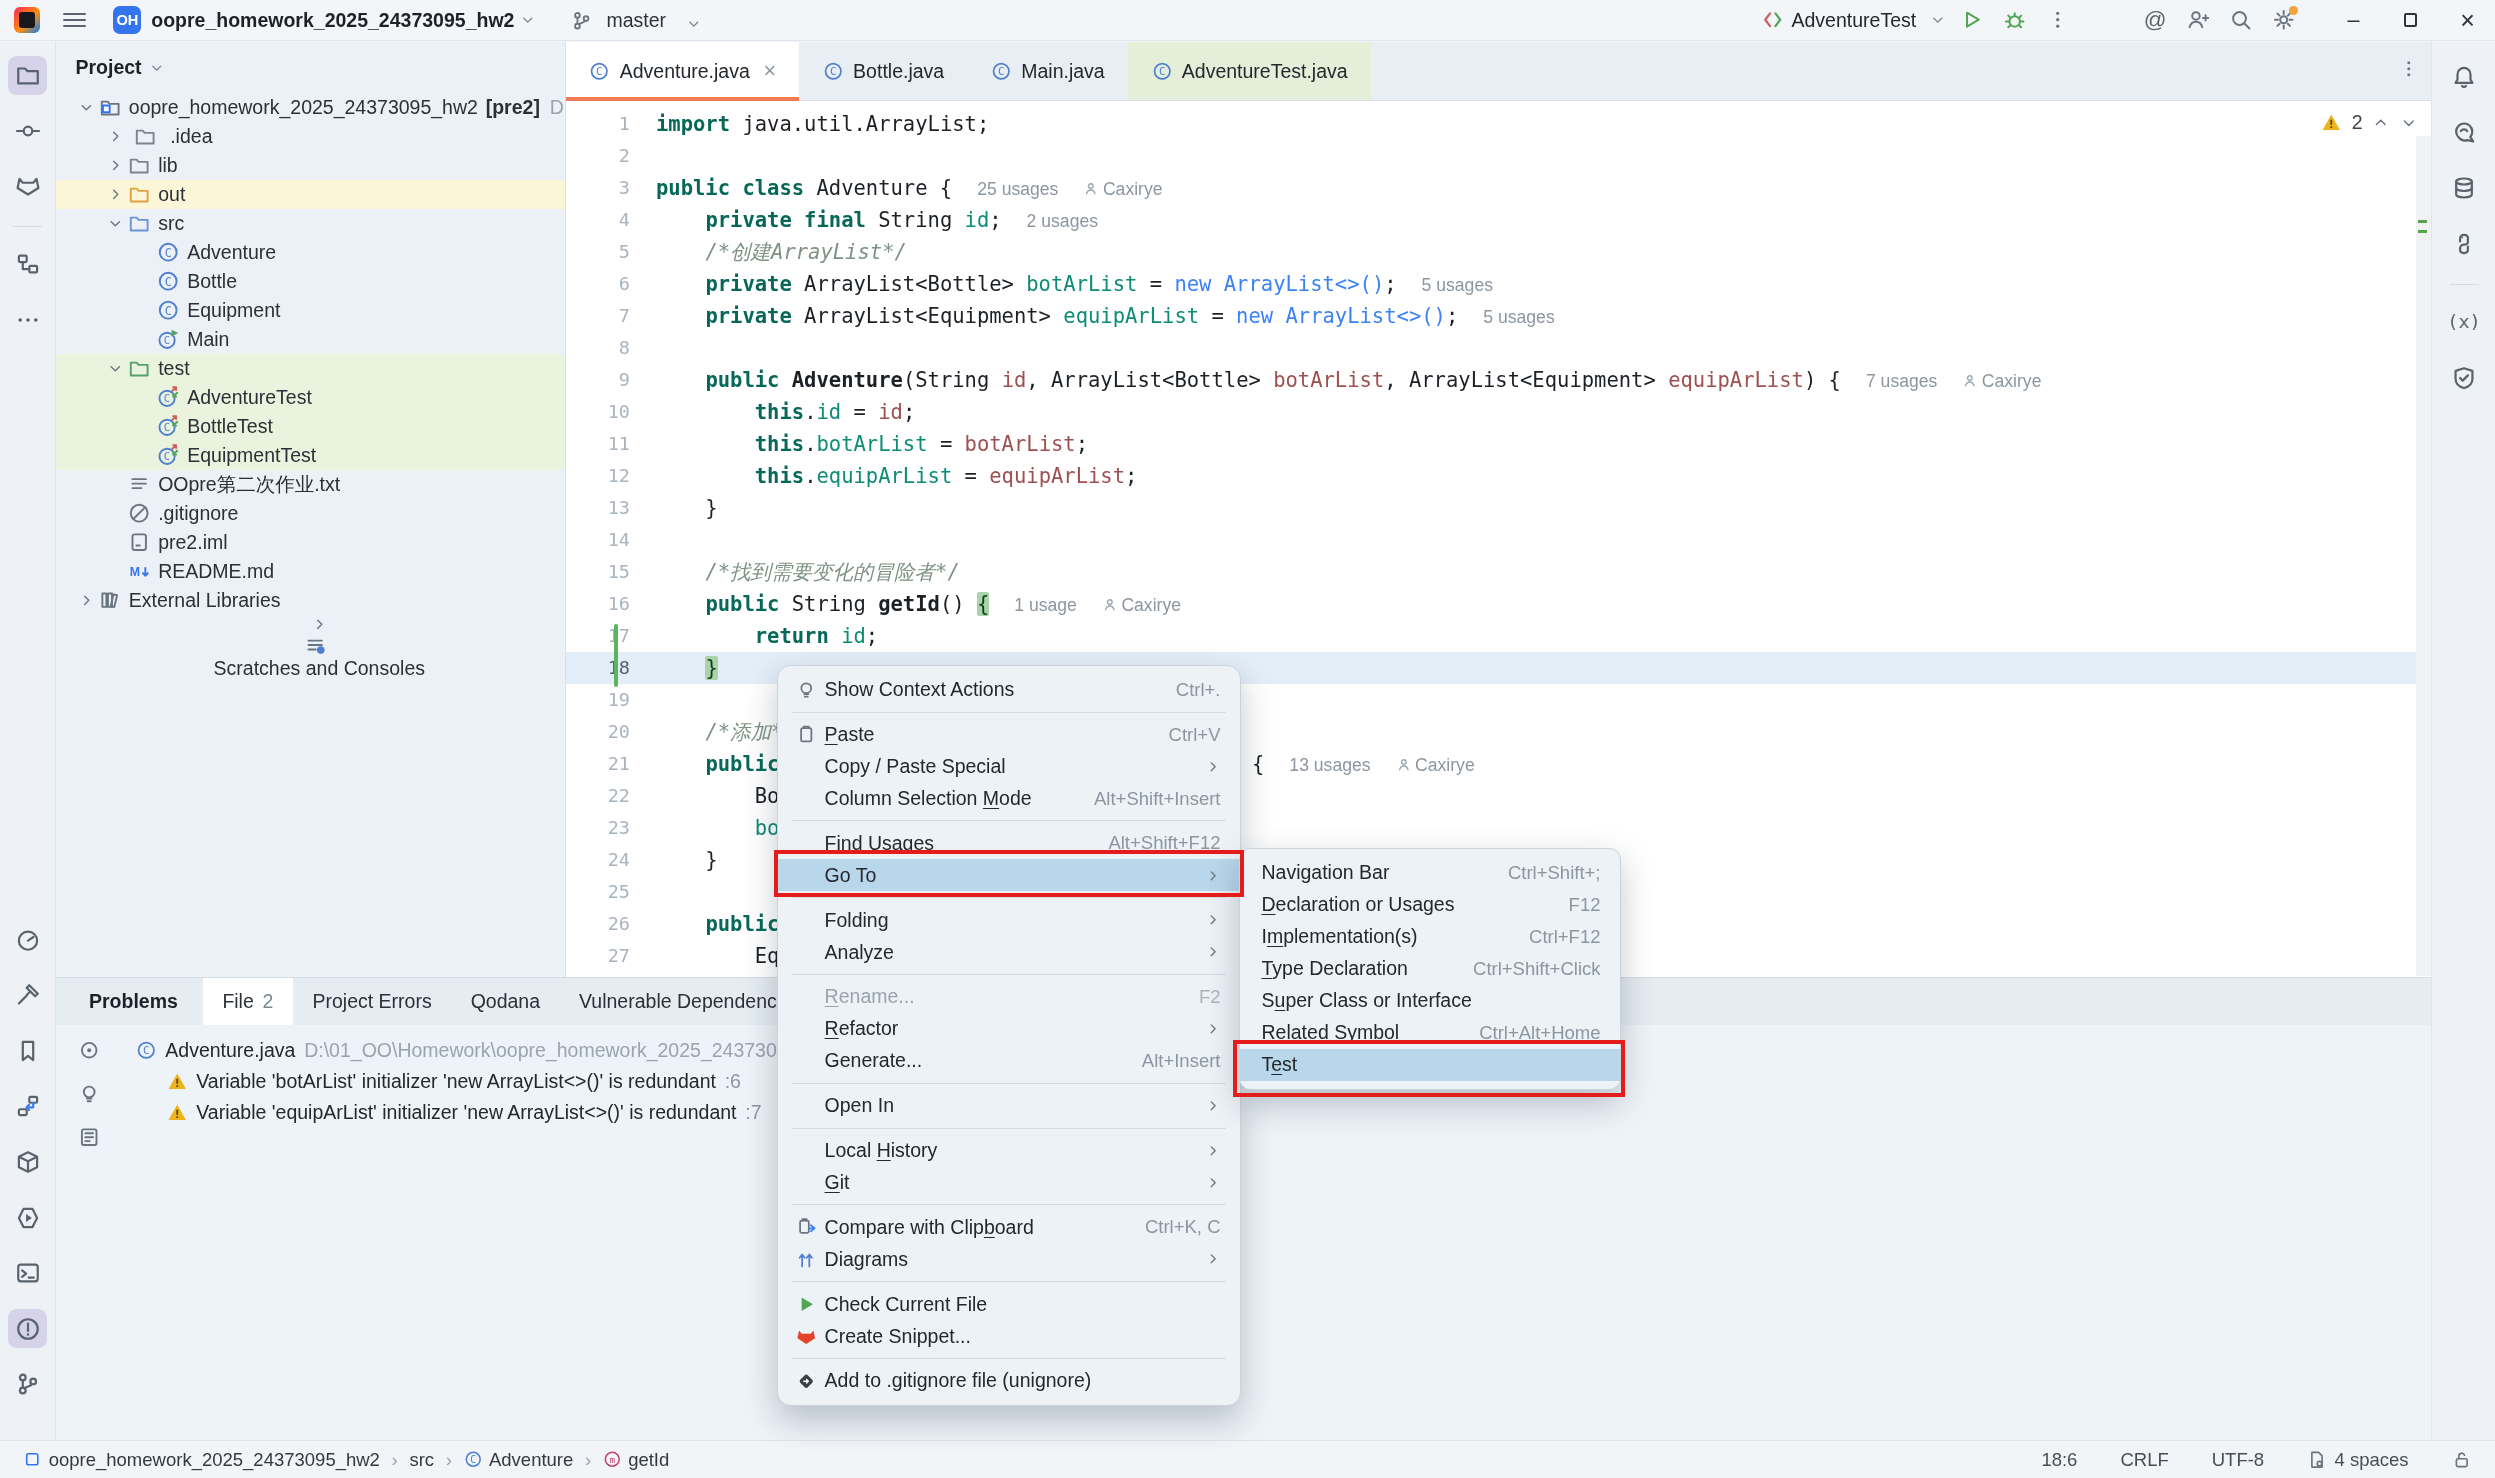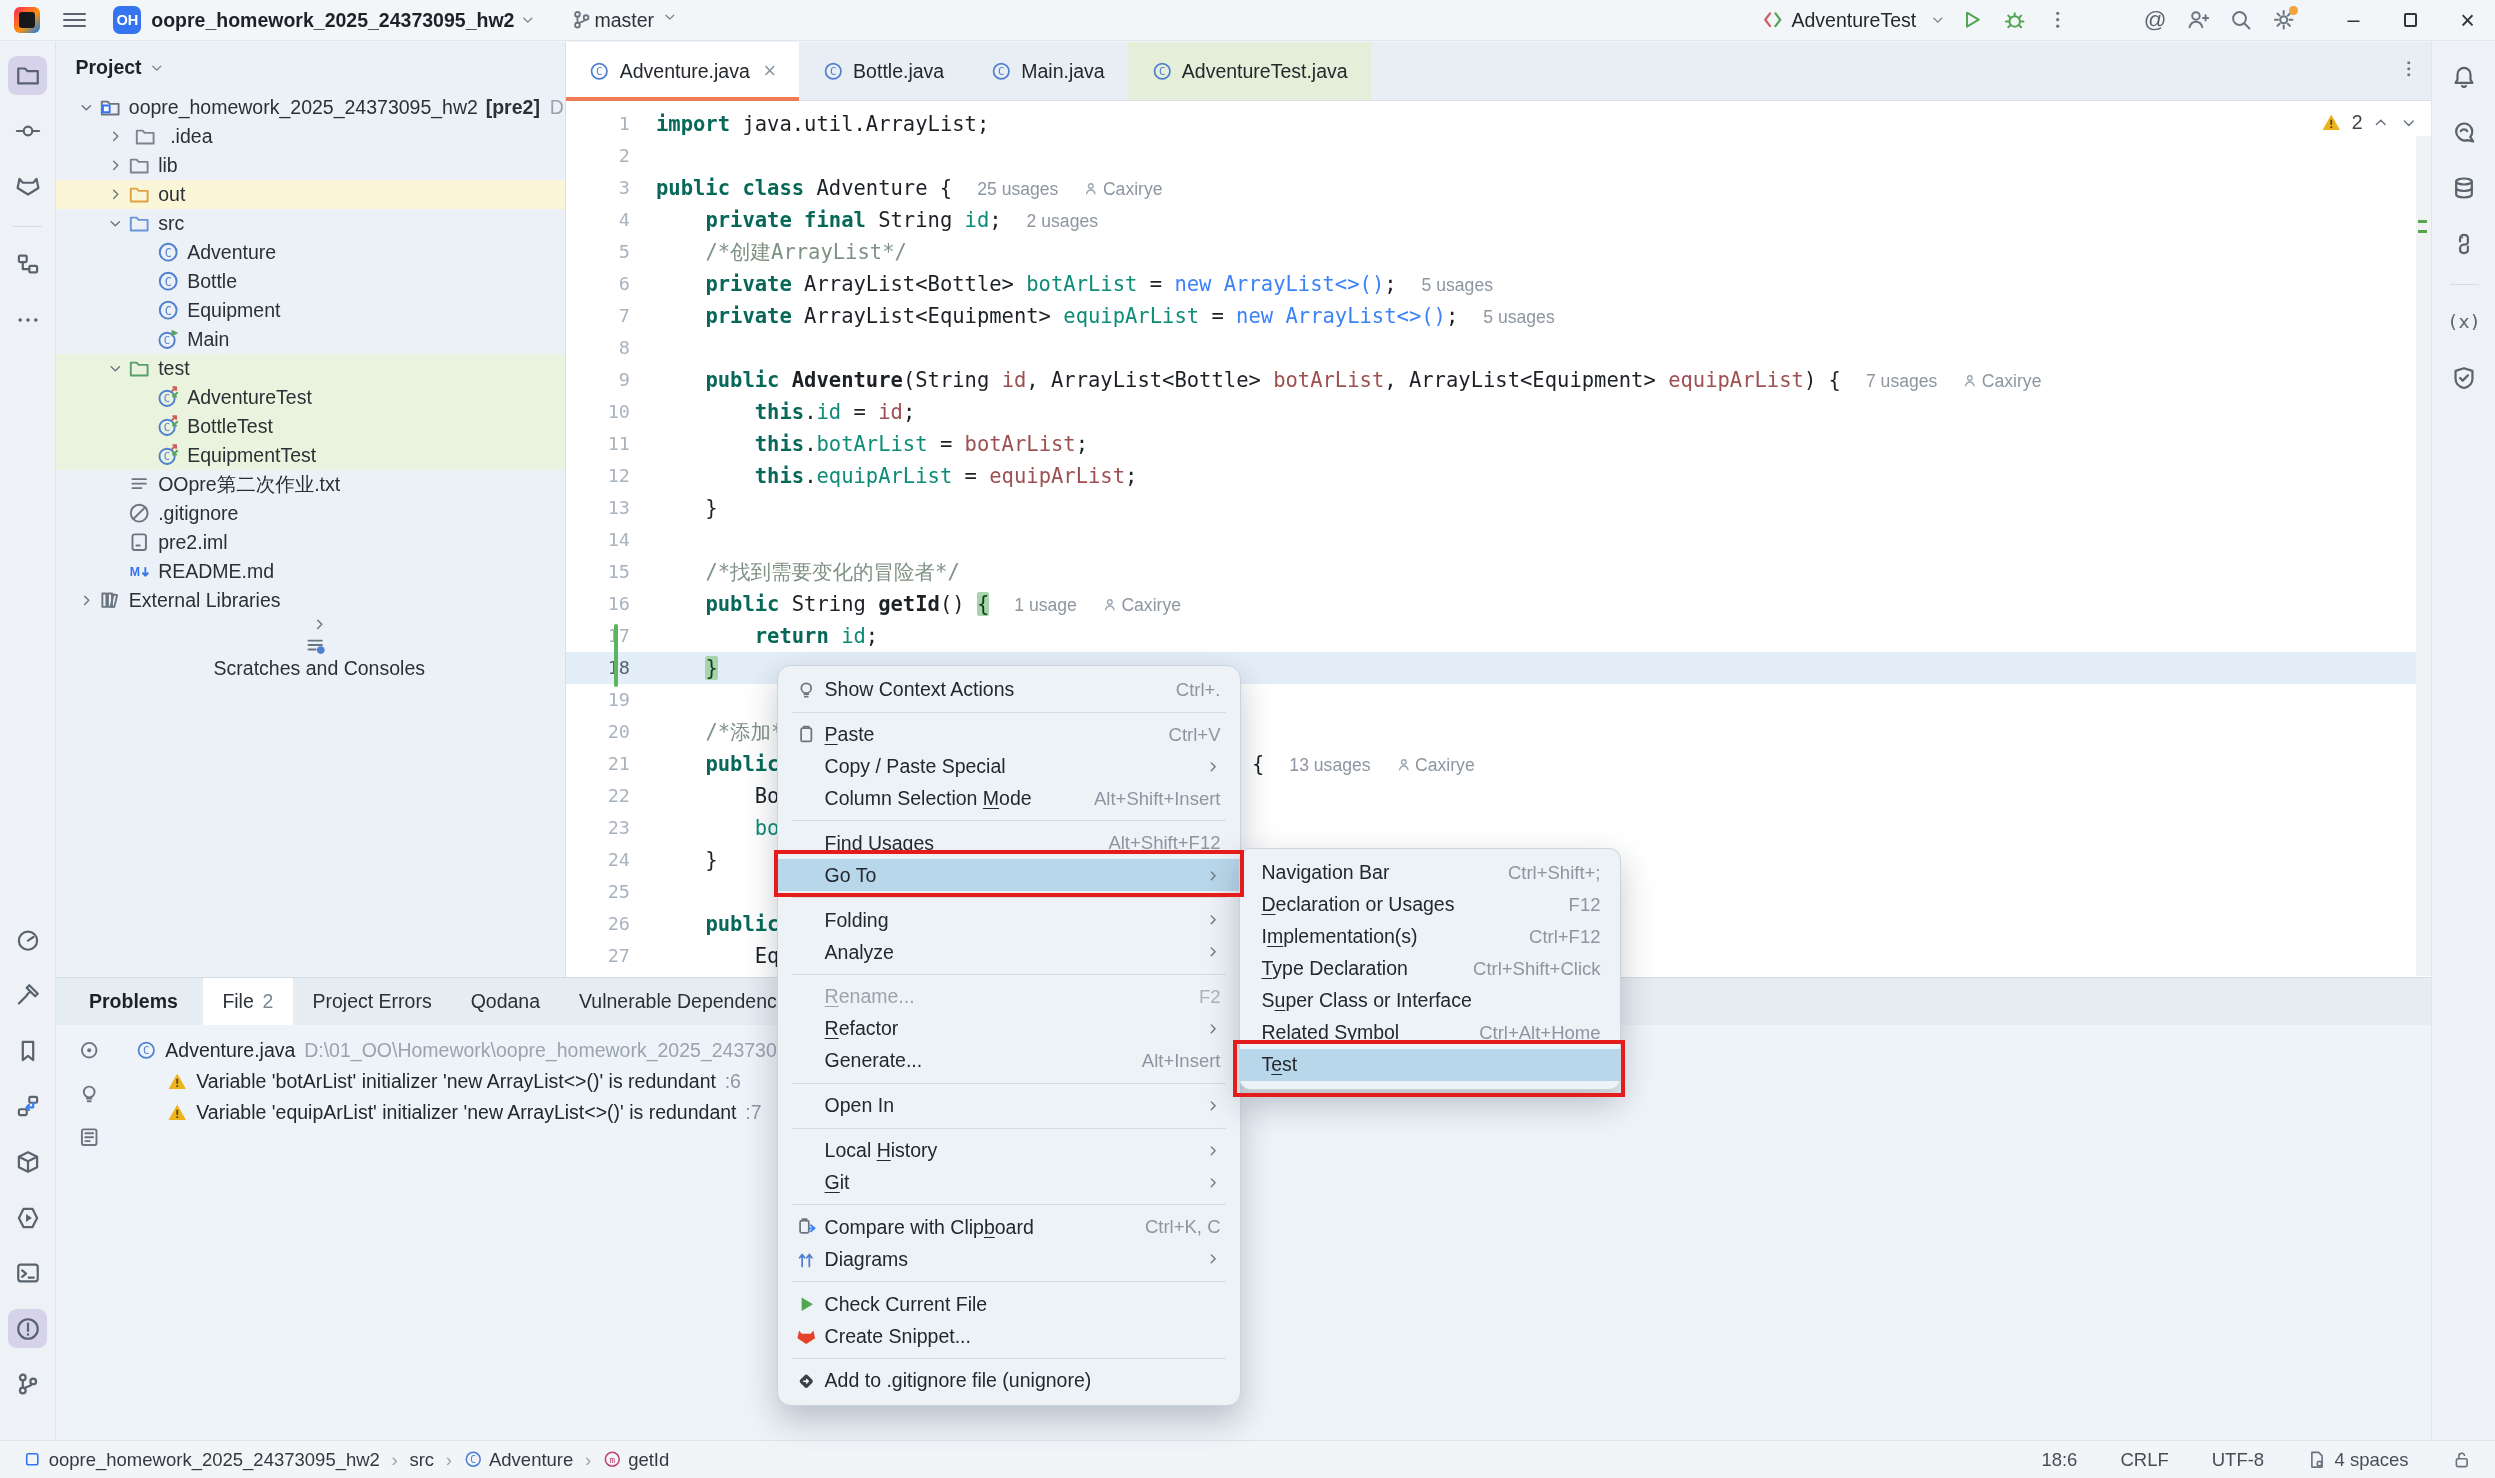--- a/index.html
+++ b/index.html
@@ -9,21 +9,21 @@
   .ic svg{width:100%;height:100%;display:block}
   
   .titlebar{position:absolute;left:0;top:0;right:0;height:41px;background:#f3f6f9;display:flex;align-items:center;border-bottom:1px solid #dfe5ec;padding:0 0 0 13.7px;z-index:5}
   .logo{width:26px;height:26px;border-radius:5.9px;background:linear-gradient(135deg,#fe2857 0%,#fe8e09 55%,#087cfa 100%);position:relative;flex:none}
   .logo:after{content:"";position:absolute;inset:4.9px;background:#16181c;border-radius:2.9px}
   .burger{margin-left:23.4px;display:flex;flex-direction:column;gap:3.9px;width:23.4px}
   .burger i{height:2.4px;background:#5a636d;border-radius:2px}
   .badge{margin-left:27px;width:28px;height:28px;border-radius:6.8px;background:#3574f0;color:#fff;font-weight:bold;font-size:14.6px;display:flex;align-items:center;justify-content:center;flex:none}
   .projname{margin-left:9.8px;font-size:19.5px;font-weight:600;color:#1d2228}
   .tchev{margin-left:5.9px;width:15.6px;height:15.6px;color:#7a828c}
-  .branch{display:flex;align-items:flex-start;gap:2px;margin-left:35px;font-size:19.5px;color:#2c3237}
+  .branch{display:flex;align-items:flex-end;gap:14px;margin-left:35px;font-size:19.5px;color:#2c3237}
   .tb-right{margin-left:auto;display:flex;align-items:center;height:100%}
   .runcfg{display:flex;align-items:center;gap:7.8px;font-size:19.5px;color:#23282d}
   .tbtn{width:33px;height:33px;display:flex;align-items:center;justify-content:center;margin-left:9.8px;border-radius:5.9px}
   .tbtn .ic{width:23.4px;height:23.4px}
   .at-glyph{font-size:22.4px;color:#5a636d}
   .gear-wrap{position:relative}
   .gear-dot{position:absolute;top:2.9px;right:2px;width:8.8px;height:8.8px;border-radius:50%;background:#f2a33a}
   .winbtns{display:flex;align-items:center;margin-left:25px}
   .winbtn{width:57px;height:41px;display:flex;align-items:center;justify-content:center;font-size:21.5px;color:#30353b}
   .maxbox{width:13.7px;height:13.7px;border:2px solid #30353b;border-radius:2px}.gap56{width:55px}
@@ -63,21 +63,21 @@
   .lines{position:absolute;left:0;right:0;top:6.8px}
   .line{height:32px;line-height:32px;position:relative;font-size:20.5px;white-space:pre}
   .line.cur{background:#e4eef8}
   .lnum{position:absolute;left:0;width:64px;text-align:right;color:#a9b3bd;font-size:18.5px}
   .line.cur .lnum{color:#51606d}
   .codeseg{position:absolute;left:90px;top:0}
   .tk-k{color:#07685a;font-weight:bold}
   .tk-p{color:#1d2126}
   .tk-f{color:#0d8c77}
   .tk-a{color:#9e5050}
-  .tk-c{color:#7e9184;}
+  .tk-c{color:#7e9184;font-style:italic}
   .tk-d{color:#3b82f6}
   .tk-m{color:#1d2126;font-weight:bold}
   .tk-b{background:#a9d3ab;color:#103d1c;border-radius:2px}
   .hint{font-family:"Liberation Sans",sans-serif;font-size:17.6px;color:#8d96a0;margin-left:25px}
   .hint .ic{width:15.6px;height:15.6px;vertical-align:-2px;margin-right:3.9px;color:#9aa4ae}
   .seg21{position:absolute;left:686px;top:0}
   .gutgreen{position:absolute;left:48px;top:523px;width:3.9px;height:63px;background:#5bb45f;border-radius:2px}
   .warnwidget{position:absolute;right:13.7px;top:9.8px;display:flex;align-items:center;gap:9.8px;font-family:"Liberation Sans",sans-serif;font-size:19.5px;color:#3c434a}
   .warnwidget .ic{width:20.5px;height:20.5px}
   .warnwidget .nav{color:#6b7580;width:17.6px;height:17.6px}

